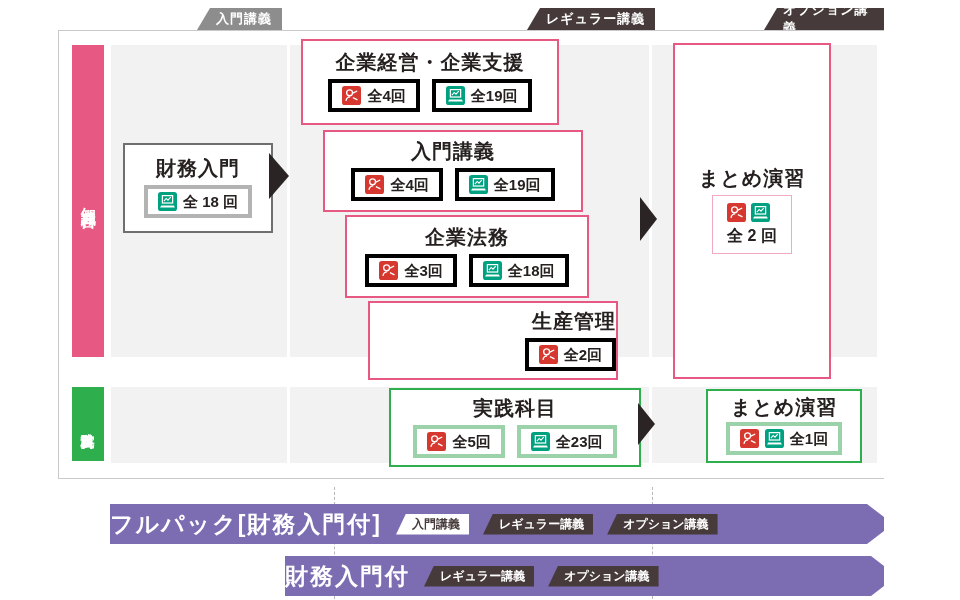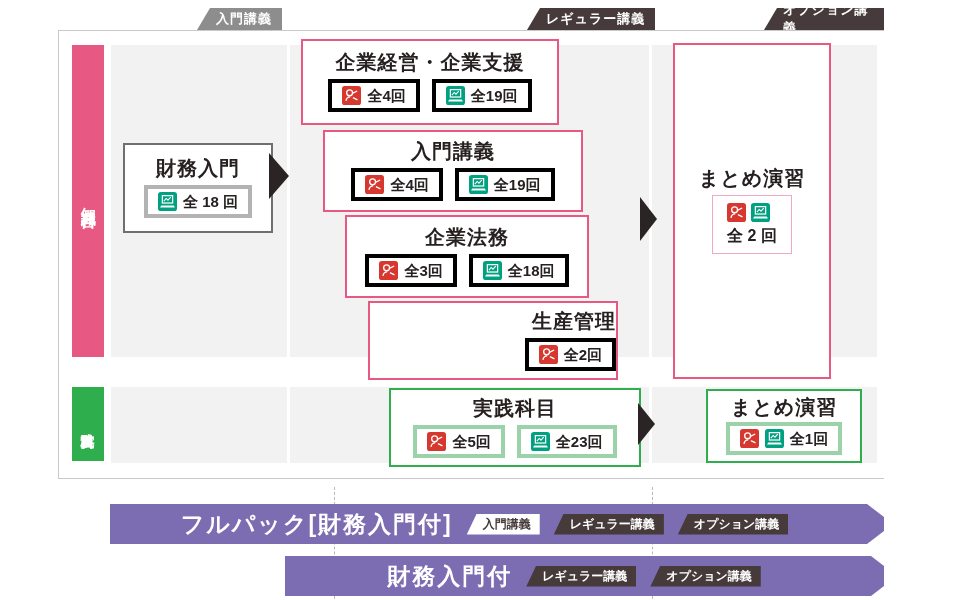--- a/index.html
+++ b/index.html
@@ -61,21 +61,21 @@
   .tri-k1{left:210px;top:122px;}
   .tri-k2{left:581px;top:166px;border-left-width:17px;border-top-width:22px;border-bottom-width:22px;}
   .tri-p{left:579px;top:372px;border-left-width:17px;border-top-width:21px;border-bottom-width:21px;}
 
   
   .dash{position:absolute;top:487px;height:112px;width:0;border-left:1px dashed #b9b9b9;}
   .d1{left:334px;} .d2{left:652px;} .d3{left:896px;}
 
   
   .pack{position:absolute;height:40px;background:var(--purple);display:flex;align-items:center;
-        justify-content:center;gap:14px;padding-right:34px;box-sizing:border-box;
+        gap:14px;padding-right:34px;box-sizing:border-box;
         clip-path:polygon(0 0,calc(100% - 26px) 0,100% 50%,calc(100% - 26px) 100%,0 100%);}
   .pack1{left:110px;top:504px;width:783px;}
   .pack2{left:285px;top:556px;width:612px;}
   .pack-name{color:#fff;font-weight:bold;font-size:23px;letter-spacing:2px;line-height:1;}
   .ptag{height:21px;display:flex;align-items:center;font-weight:bold;font-size:12px;
         padding:0 9px 0 16px;clip-path:polygon(10px 0,100% 0,100% 100%,0 100%);line-height:1;}
   .ptag.light{background:#fff;color:var(--dark-tag);}
   .ptag.dark{background:var(--dark-tag);color:#fff;}
 </style>
 </head>

